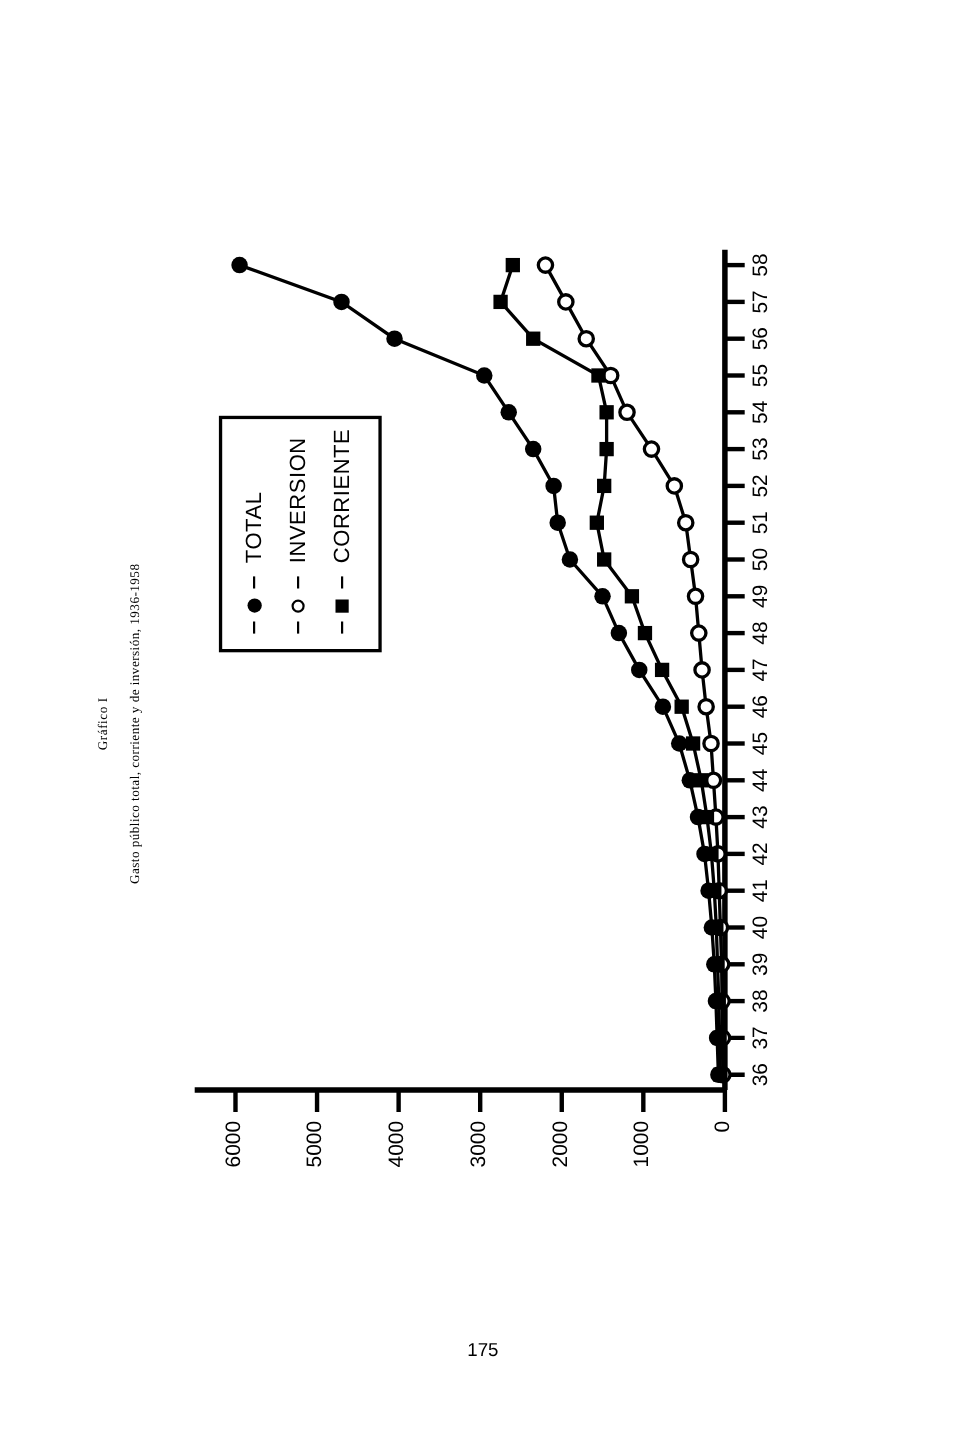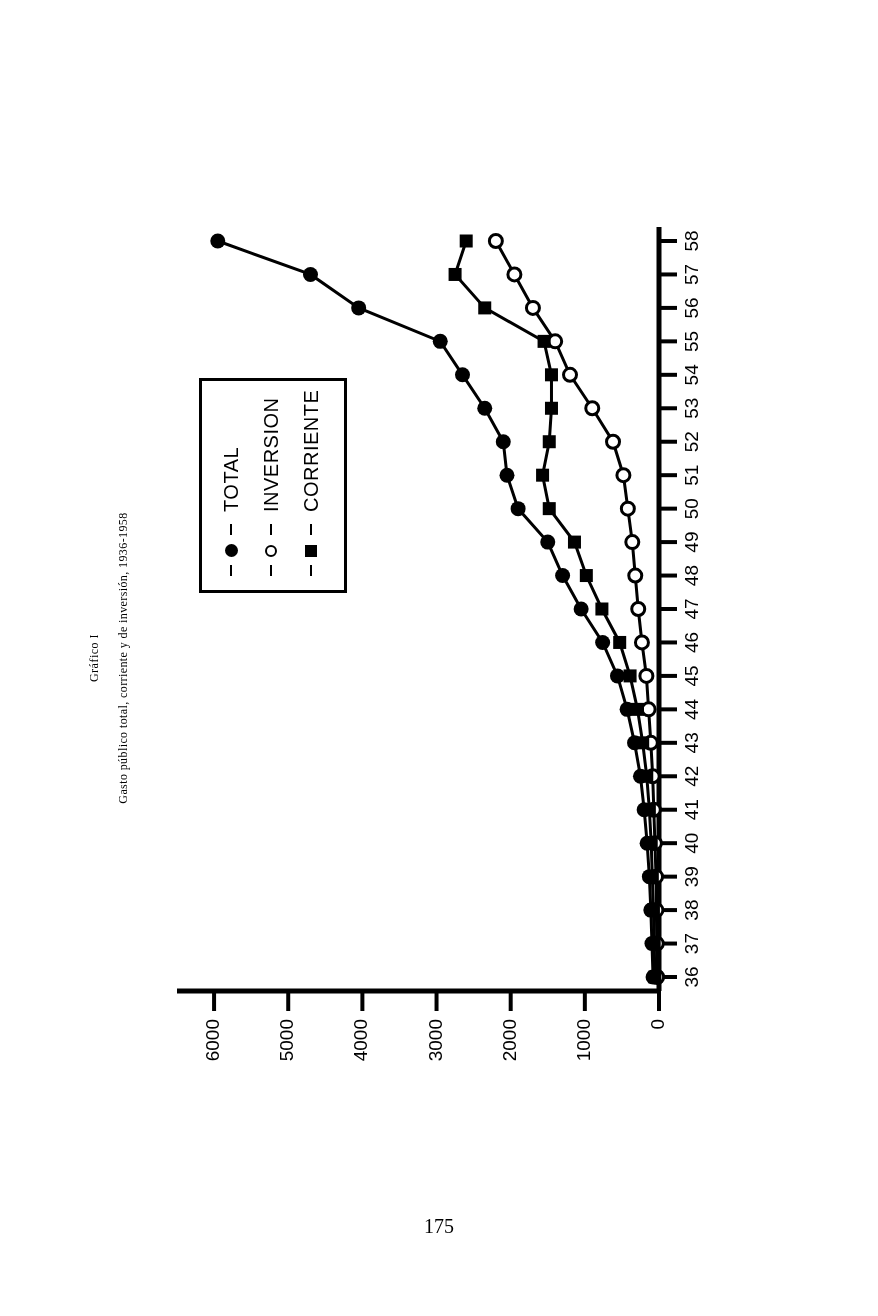--- a/index.html
+++ b/index.html
@@ -145,22 +145,22 @@
     white-space: nowrap;
   }
 
   
   #page-number {
     position: absolute;
     left: 0;
     bottom: 78px;
     width: 878px;
     text-align: center;
-    font-family: Liberation Serif, serif;
-    font-size: 20px;
+    font-family: Liberation Sans, sans-serif;
+    font-size: 17px;
   }
 </style>
 </head>
 <body>
 
 <div id="figure-rotated">
 
   <div class="titles">
     <div class="title-main"><span class="sc">Gráfico I</span></div>
     <div class="title-sub"><span class="sc">Gasto público total, corriente y de inversión, 1936-1958</span></div>

